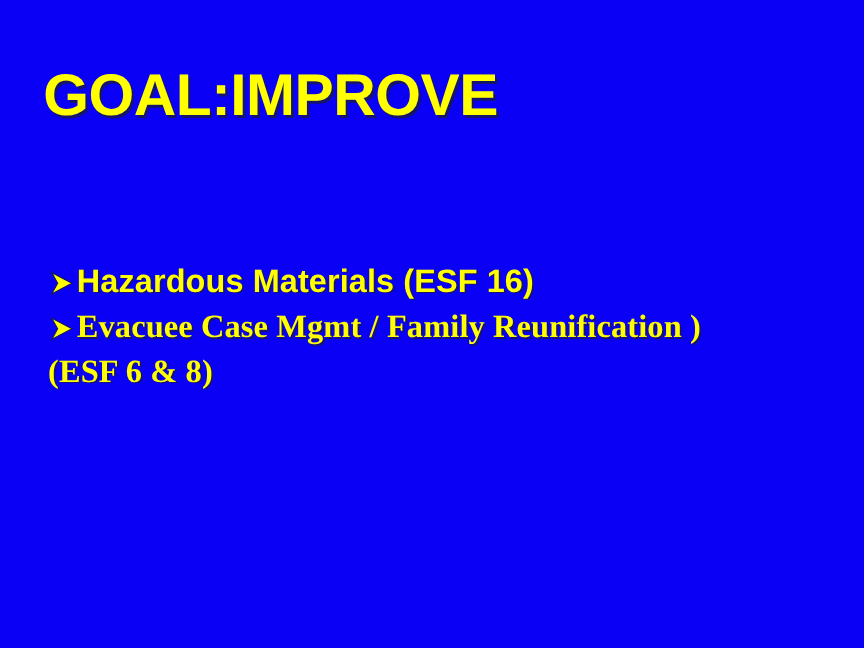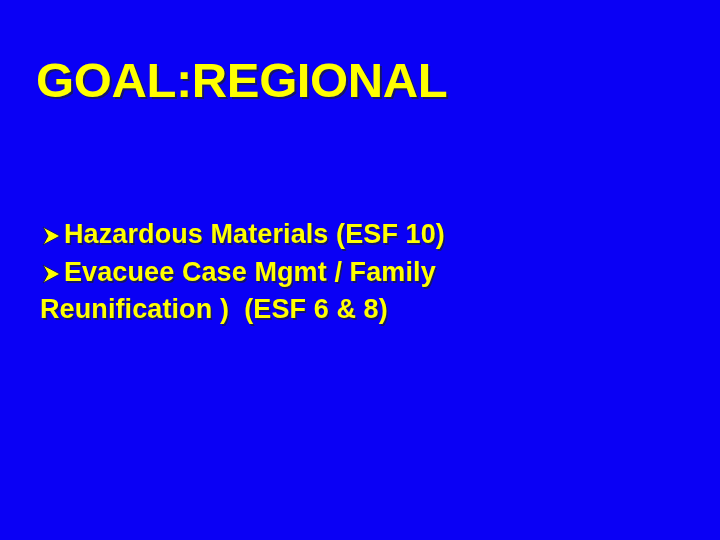--- a/index.html
+++ b/index.html
@@ -78,39 +78,40 @@
     overflow: visible;
   }
 
   .bullet-text {
     display: inline;
     white-space: pre-wrap;
   }
 
   .bullet-item.wrap-item {
     max-width: 560px;
+    font-family: Liberation Serif, serif;
   }
 </style>
 </head>
 <body>
 
 <div id="slide">
 
   <div id="title-block">
-    <div class="title-line">GOAL:REGIONAL</div>
+    <div class="title-line">GOAL:IMPROVE</div>
   </div>
 
   <div id="body-block">
 
     <div class="bullet-item">
       <span class="bullet-glyph">
         <svg viewBox="0 0 23 24" xmlns="http://www.w3.org/2000/svg">
           <path d="M3 3 L20 12 L3 21 L8 12 Z" fill="#ffff00" stroke="#15156b" stroke-width="1" stroke-linejoin="miter"></path>
         </svg>
-      </span><span class="bullet-text">Hazardous Materials (ESF 10)</span>
+      </span><span class="bullet-text">Hazardous Materials (ESF 16)</span>
     </div>
 
     <div class="bullet-item wrap-item">
       <span class="bullet-glyph">
         <svg viewBox="0 0 23 24" xmlns="http://www.w3.org/2000/svg">
           <path d="M3 3 L20 12 L3 21 L8 12 Z" fill="#ffff00" stroke="#15156b" stroke-width="1" stroke-linejoin="miter"></path>
         </svg>
       </span><span class="bullet-text">Evacuee Case Mgmt / Family Reunification )  (ESF 6 &amp; 8)</span>
     </div>
 

